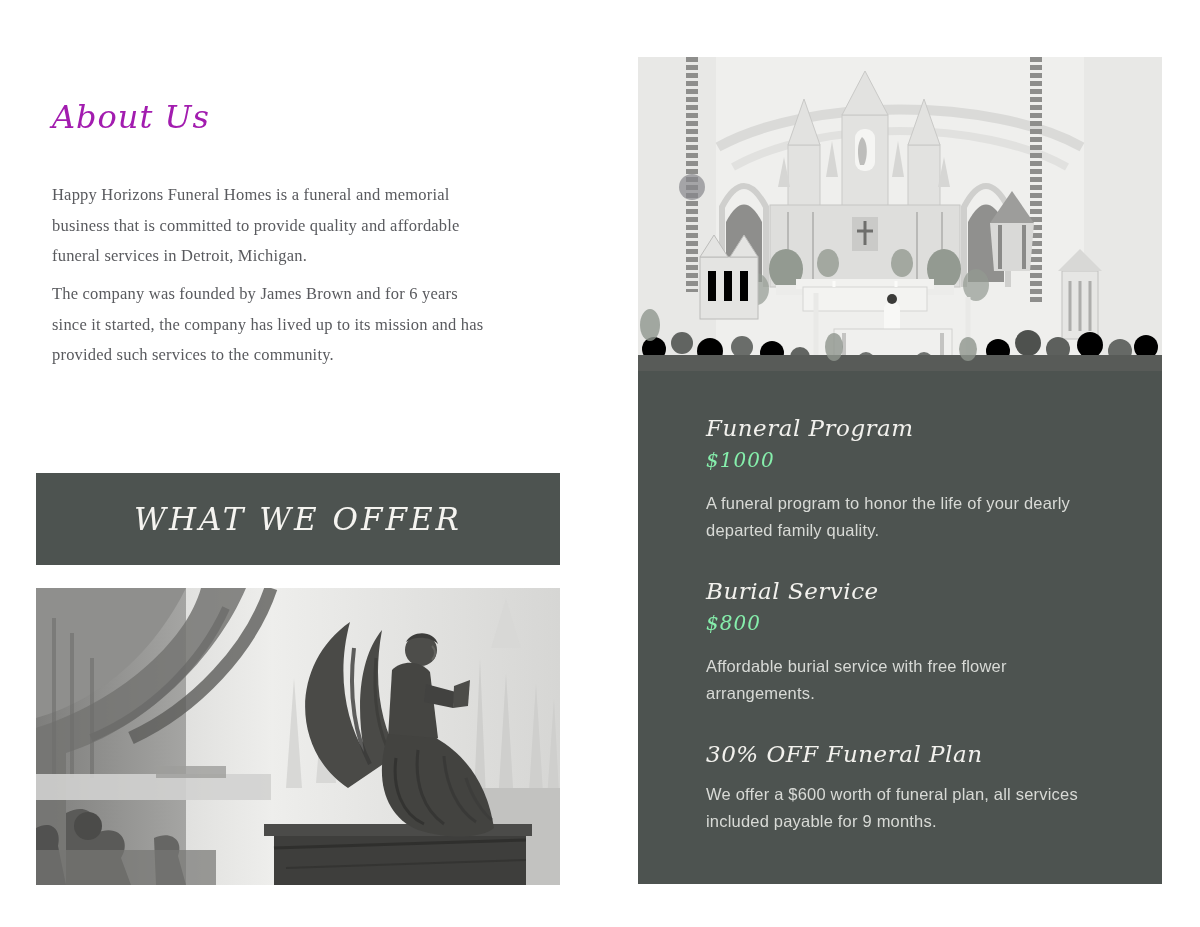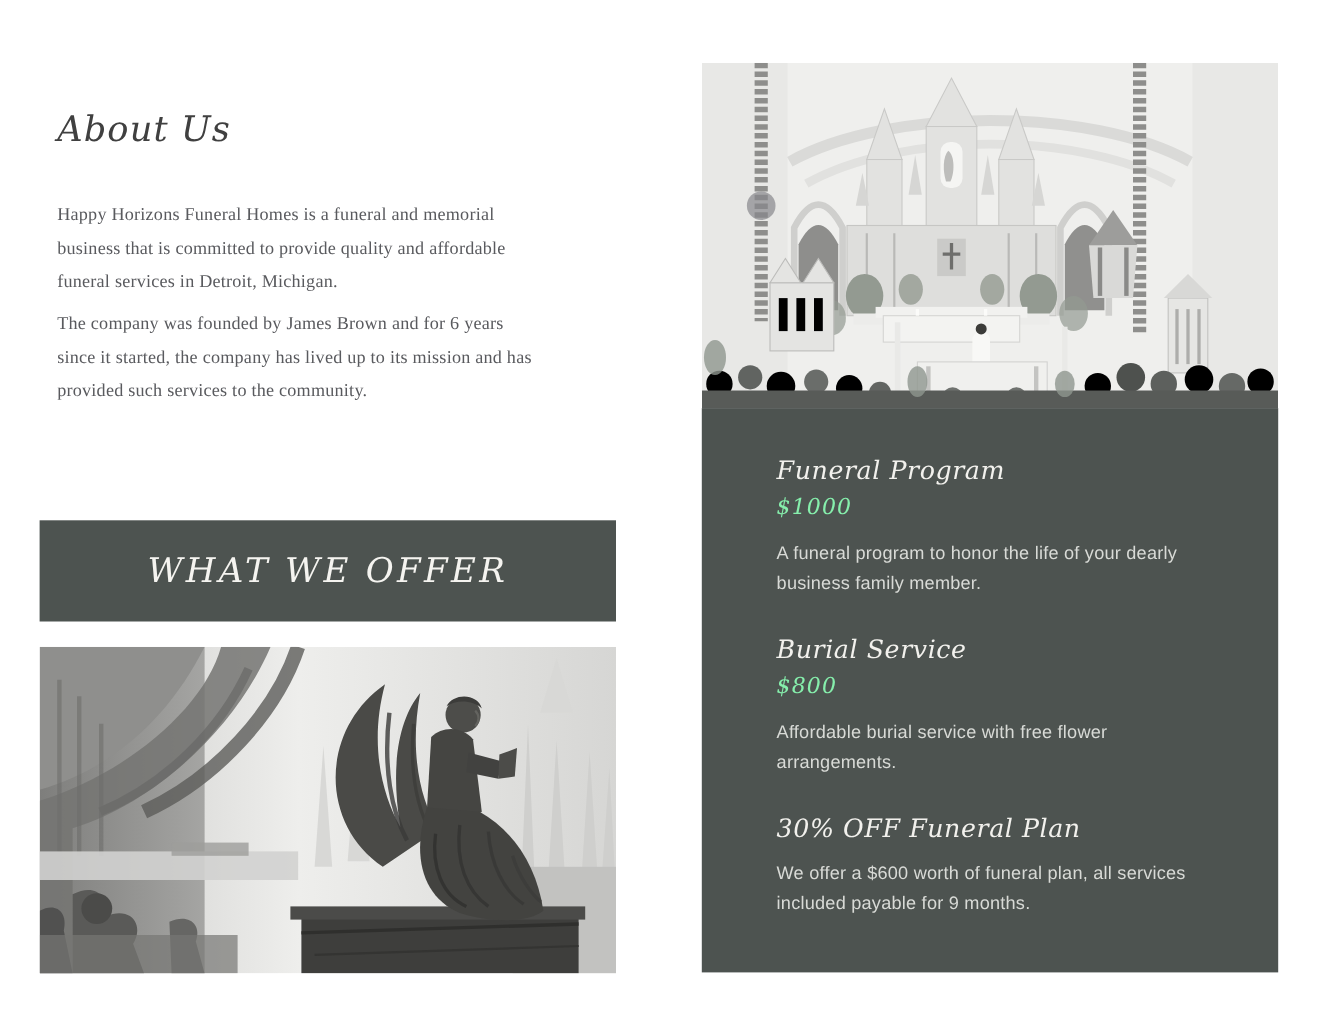--- a/index.html
+++ b/index.html
@@ -14,21 +14,21 @@
   
   .about-title {
     position: absolute;
     left: 52px; top: 98px;
     margin: 0;
     font-family: "DejaVu Serif", serif;
     font-style: italic;
     font-weight: 500;
     font-size: 32px;
     letter-spacing: 1px;
-    color: #404040;
+    color: #a21caf;
   }
   .about-para {
     position: absolute;
     left: 52px;
     width: 540px;
     margin: 0;
     font-size: 16.5px;
     line-height: 30.5px;
     letter-spacing: 0.2px;
     color: #595a5e;
@@ -332,21 +332,21 @@
       </g>
     </svg>
   </figure>
 
   <div class="services-panel">
 
     <article class="service">
       <h2 class="service-name">Funeral Program</h2>
       <p class="service-price">$1000</p>
       <p class="service-desc">A funeral program to honor the life of your dearly
-business family member.</p>
+departed family quality.</p>
     </article>
 
     <article class="service">
       <h2 class="service-name">Burial Service</h2>
       <p class="service-price">$800</p>
       <p class="service-desc">Affordable burial service with free flower
 arrangements.</p>
     </article>
 
     <article class="service no-price">

